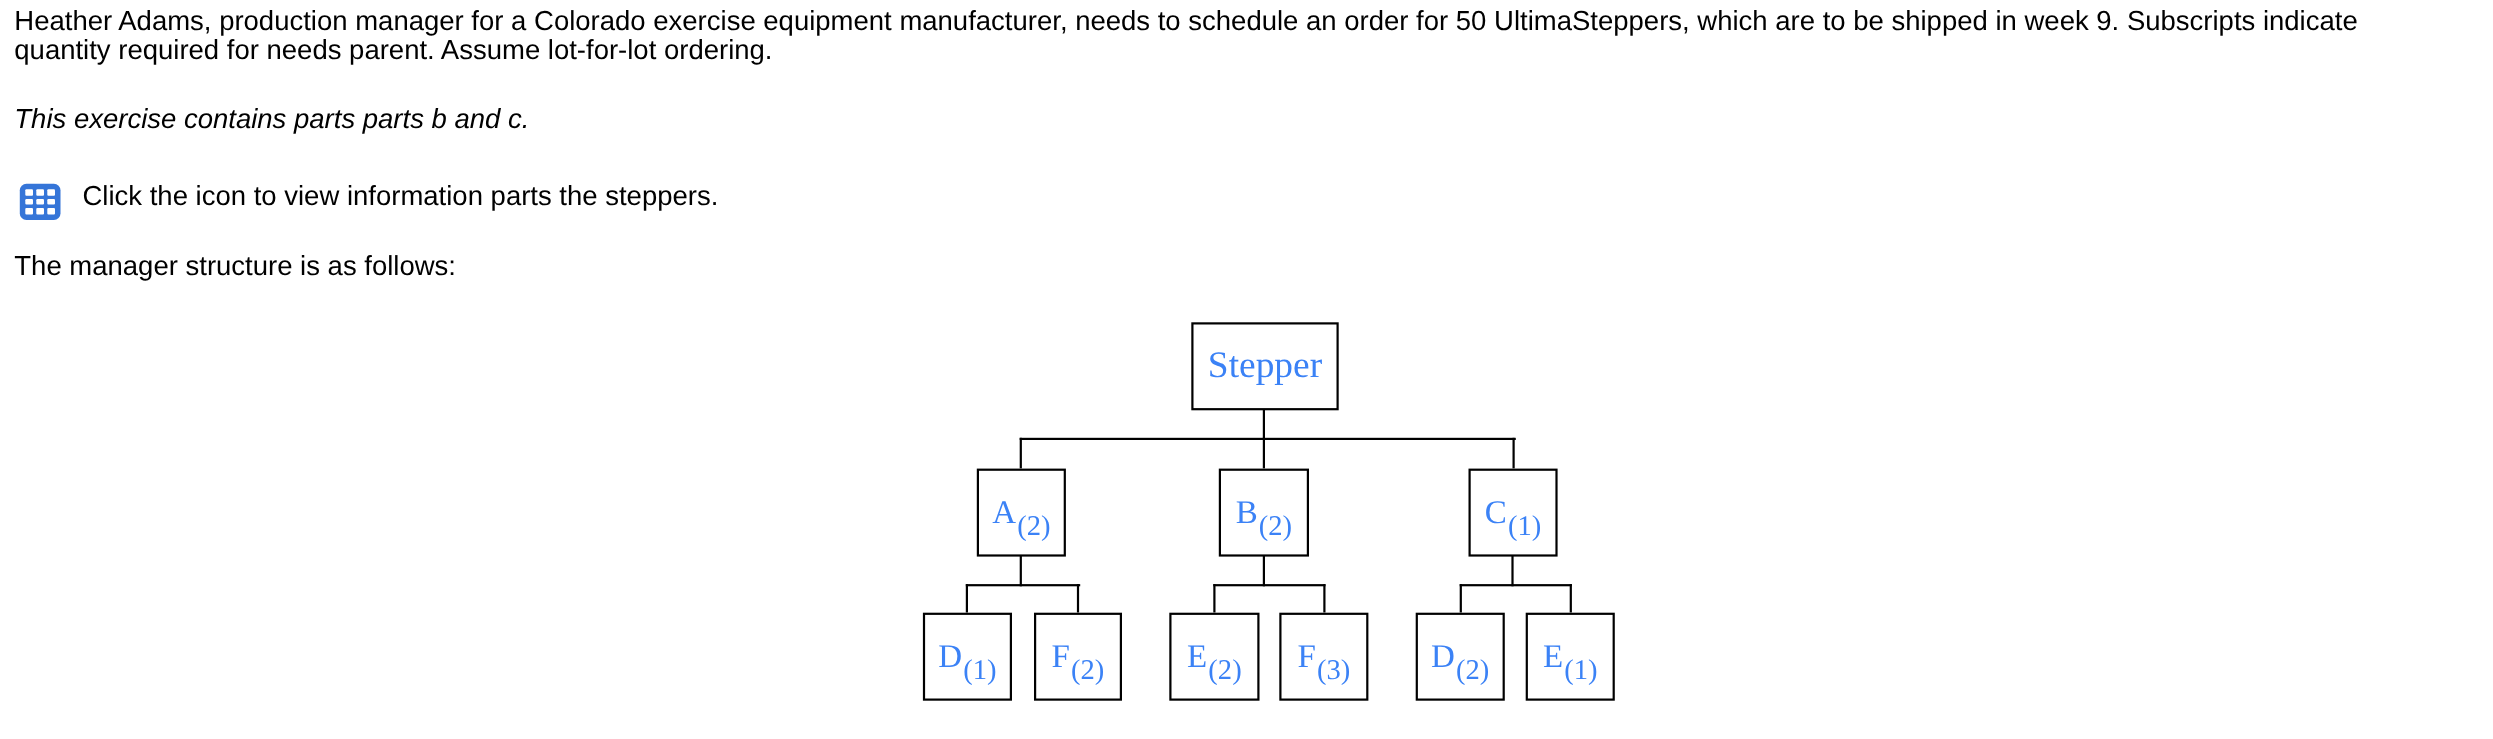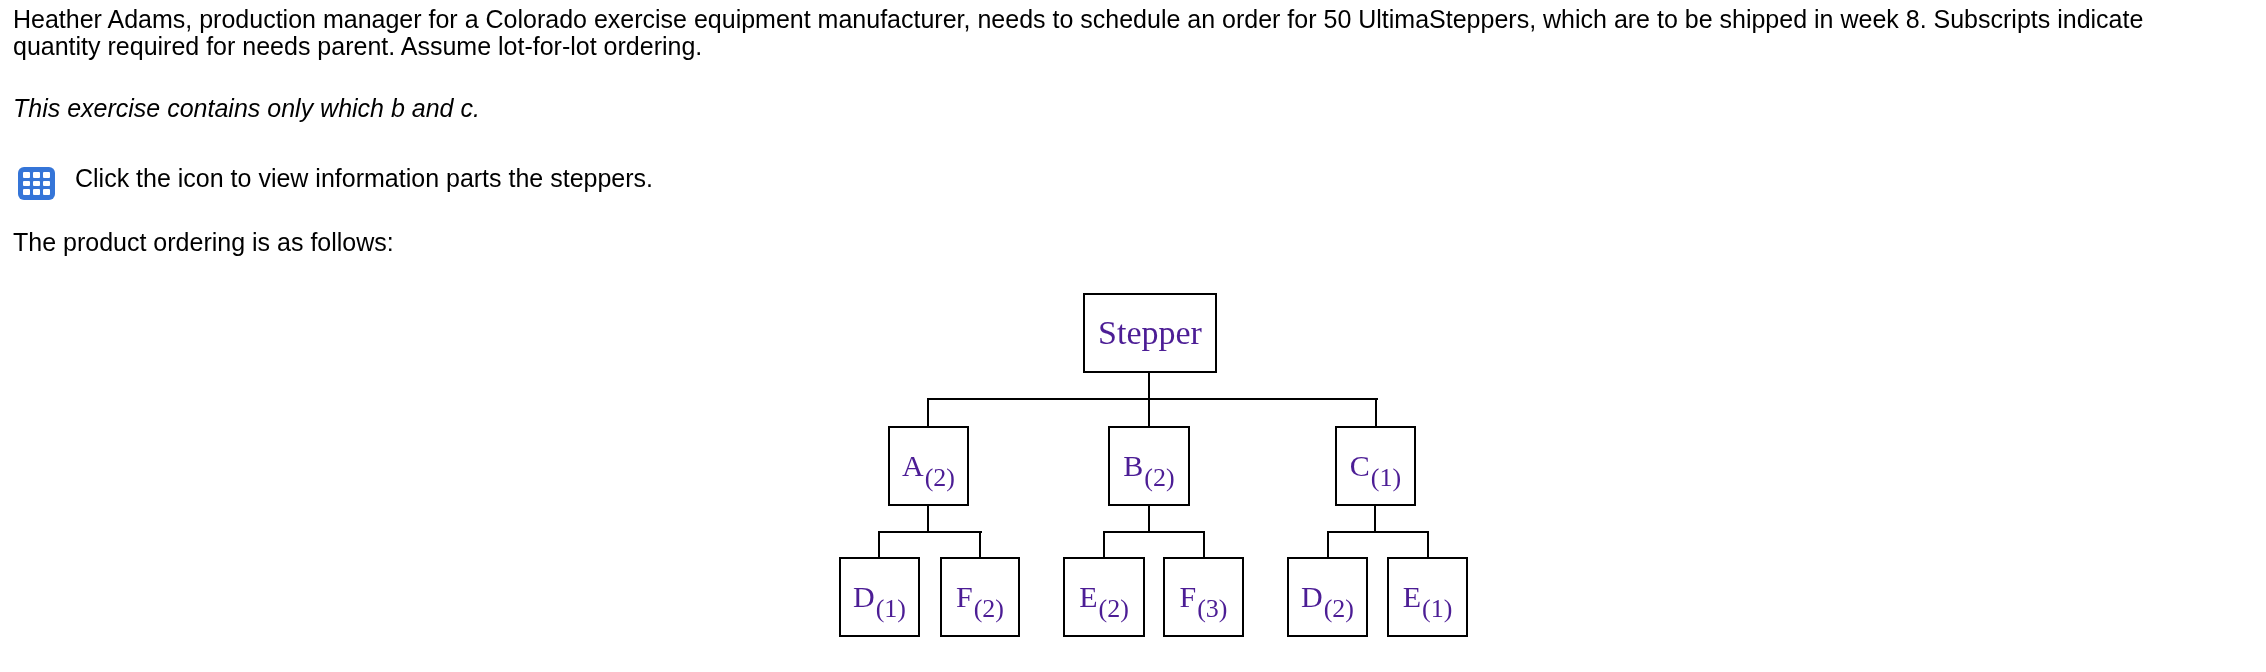--- a/index.html
+++ b/index.html
@@ -15,48 +15,48 @@
   
   .table-icon{position:absolute;left:18px;top:167px;width:37px;height:33px;
       background:#3575d8;border-radius:6px;box-sizing:border-box;
       display:grid;grid-template-columns:1fr 1fr 1fr;grid-template-rows:1fr 1fr 1fr;
       gap:3px;padding:5px;cursor:pointer;}
   .table-icon .cell{background:#fff;border-radius:1px;}
 
   
   .node{position:absolute;box-sizing:border-box;border:2px solid #000;background:#fff;
         display:flex;align-items:center;justify-content:center;
-        font-family:"Liberation Serif",serif;font-size:30px;color:#4c1d95;}
+        font-family:"Liberation Serif",serif;font-size:30px;color:#3b82f6;}
   .node .sub{font-size:26px;transform:translateY(12px);margin-left:1px;}
   .root-node{font-size:34px;}
   .line{position:absolute;background:#000;}
 </style>
 </head>
 <body>
 
 <div id="page">
 
-  <div class="tline para">Heather Adams, production manager for a Colorado exercise equipment manufacturer, needs to schedule an order for 50 UltimaSteppers, which are to be shipped in week 8. Subscripts indicate</div>
+  <div class="tline para">Heather Adams, production manager for a Colorado exercise equipment manufacturer, needs to schedule an order for 50 UltimaSteppers, which are to be shipped in week 9. Subscripts indicate</div>
   <div class="tline para2">quantity required for needs parent. Assume lot-for-lot ordering.</div>
-  <div class="tline note">This exercise contains only which b and c.</div>
+  <div class="tline note">This exercise contains parts parts b and c.</div>
 
   <span class="table-icon">
     <span class="cell"></span>
     <span class="cell"></span>
     <span class="cell"></span>
     <span class="cell"></span>
     <span class="cell"></span>
     <span class="cell"></span>
     <span class="cell"></span>
     <span class="cell"></span>
     <span class="cell"></span>
   </span>
   <div class="tline clicktext">Click the icon to view information parts the steppers.</div>
 
-  <div class="tline intro">The product ordering is as follows:</div>
+  <div class="tline intro">The manager structure is as follows:</div>
 
   <div>
 
     <div class="node root-node" style="left:1083px;top:293px;width:134px;height:80px;">
       <span>Stepper</span>
     </div>
 
     <div class="line" style="left:1148px;top:372px;width:2px;height:27px;"></div>
     <div class="line" style="left:927px;top:398px;width:451px;height:2px;"></div>
     <div class="line" style="left:927px;top:398px;width:2px;height:28px;"></div>

